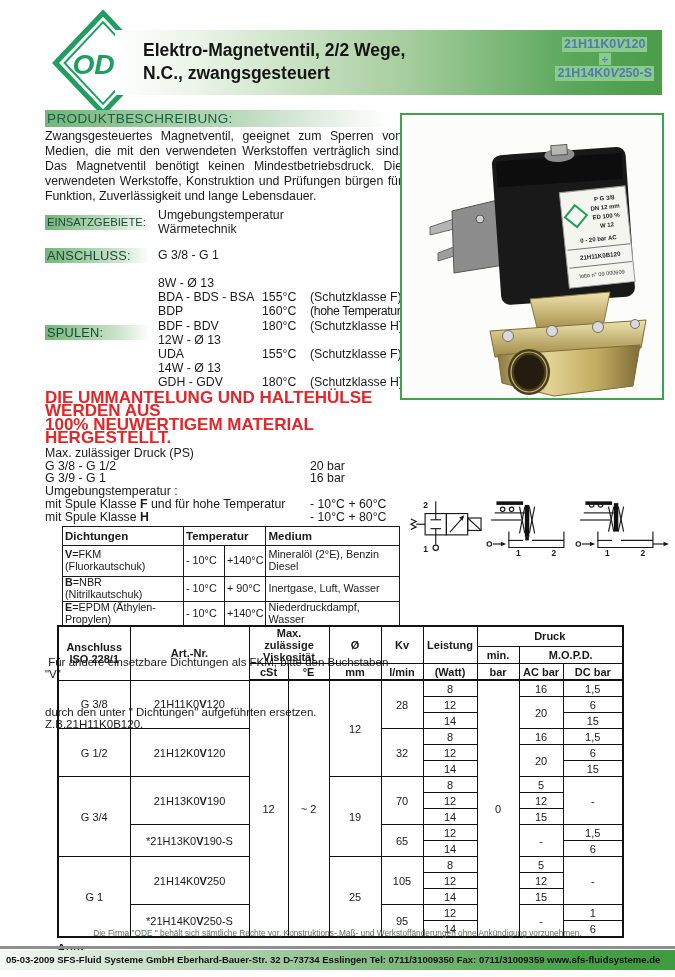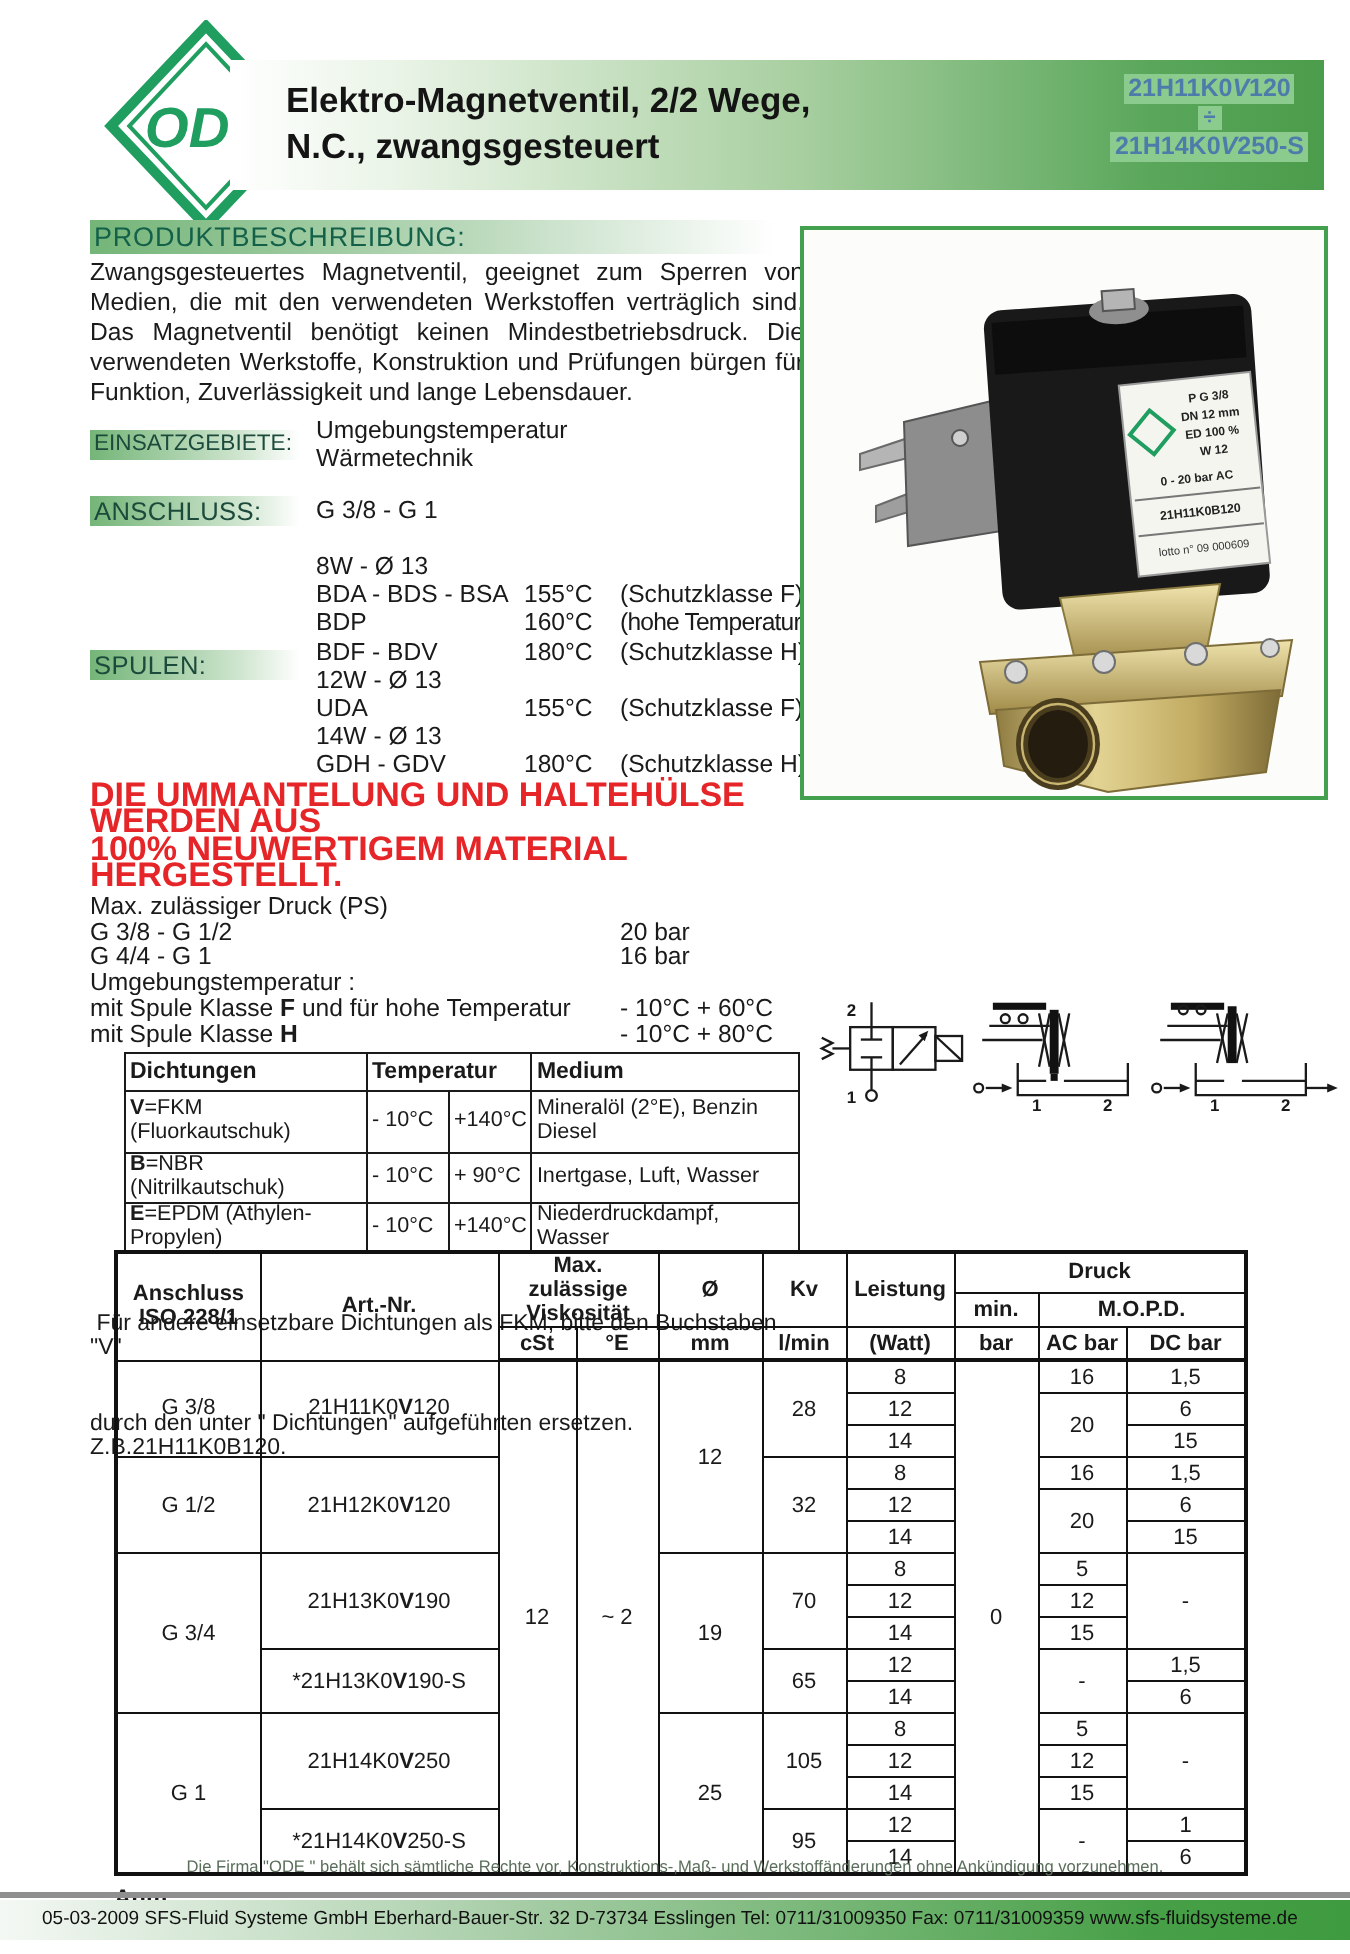--- a/index.html
+++ b/index.html
@@ -54,21 +54,21 @@
   .mt .h1 th{height:15px}.mt .h2 th{height:13px}.mt .h3 th{height:15px;border-bottom:2px solid #111}
   .mt td{height:15px;font-size:11px}
   .mt .bv{font-weight:bold}
   
   .anm{position:absolute;left:57px;top:943px;font-size:12px;line-height:13.5px}
   .anm b{font-weight:bold}
   .rights{position:absolute;left:0;top:928px;width:675px;text-align:center;font-size:8.3px;color:#5b6e5b}
   .divider{position:absolute;left:0;top:946px;width:675px;height:3px;background:#8f8f8f}
   .footbar{position:absolute;left:0;top:950px;width:675px;height:20px;
            background:linear-gradient(90deg,#f4f8f4 0%,#a3cba3 40%,#47a047 85%,#3f9b3f 100%)}
-  .footbar div{font-size:9.5px;font-weight:normal;line-height:20px;padding-left:21px;color:#111;white-space:nowrap}
+  .footbar div{font-size:9.5px;font-weight:bold;line-height:20px;padding-left:6px;color:#111;white-space:nowrap}
 </style>
 </head>
 <body>
 
 <div class="page">
 
   <svg class="logo" viewBox="0 0 100 105">
     <polygon points="50,3 97,52.5 50,102 3,52.5" fill="none" stroke="#1f9e5f" stroke-width="5"></polygon>
     <polygon points="50,12 88,52.5 50,93 12,52.5" fill="none" stroke="#1f9e5f" stroke-width="2"></polygon>
     <text x="50" y="63" text-anchor="middle" font-size="28" font-weight="bold" font-style="italic" fill="#1f9e5f" font-family="Liberation Sans, sans-serif">ODE</text>
@@ -154,21 +154,21 @@
       <div>100% NEUWERTIGEM MATERIAL HERGESTELLT.</div>
     </div>
 
     <div class="pr">
       <div>Max. zulässiger Druck  (PS)</div>
       <div class="pr-row">
           <span class="pr-l">G 3/8 - G 1/2</span>
           <span>20 bar</span>
         </div>
       <div class="pr-row">
-          <span class="pr-l">G 4/4 - G 1</span>
+          <span class="pr-l">G 3/9 - G 1</span>
           <span>16 bar</span>
         </div>
       <div>Umgebungstemperatur :</div>
       <div class="pr-row">
           <span class="pr-l"><span>mit Spule Klasse </span><b>F</b><span> und für hohe Temperatur</span></span>
           <span>- 10°C + 60°C</span>
         </div>
       <div class="pr-row">
           <span class="pr-l"><span>mit Spule Klasse </span><b>H</b><span></span></span>
           <span>- 10°C + 80°C</span>

